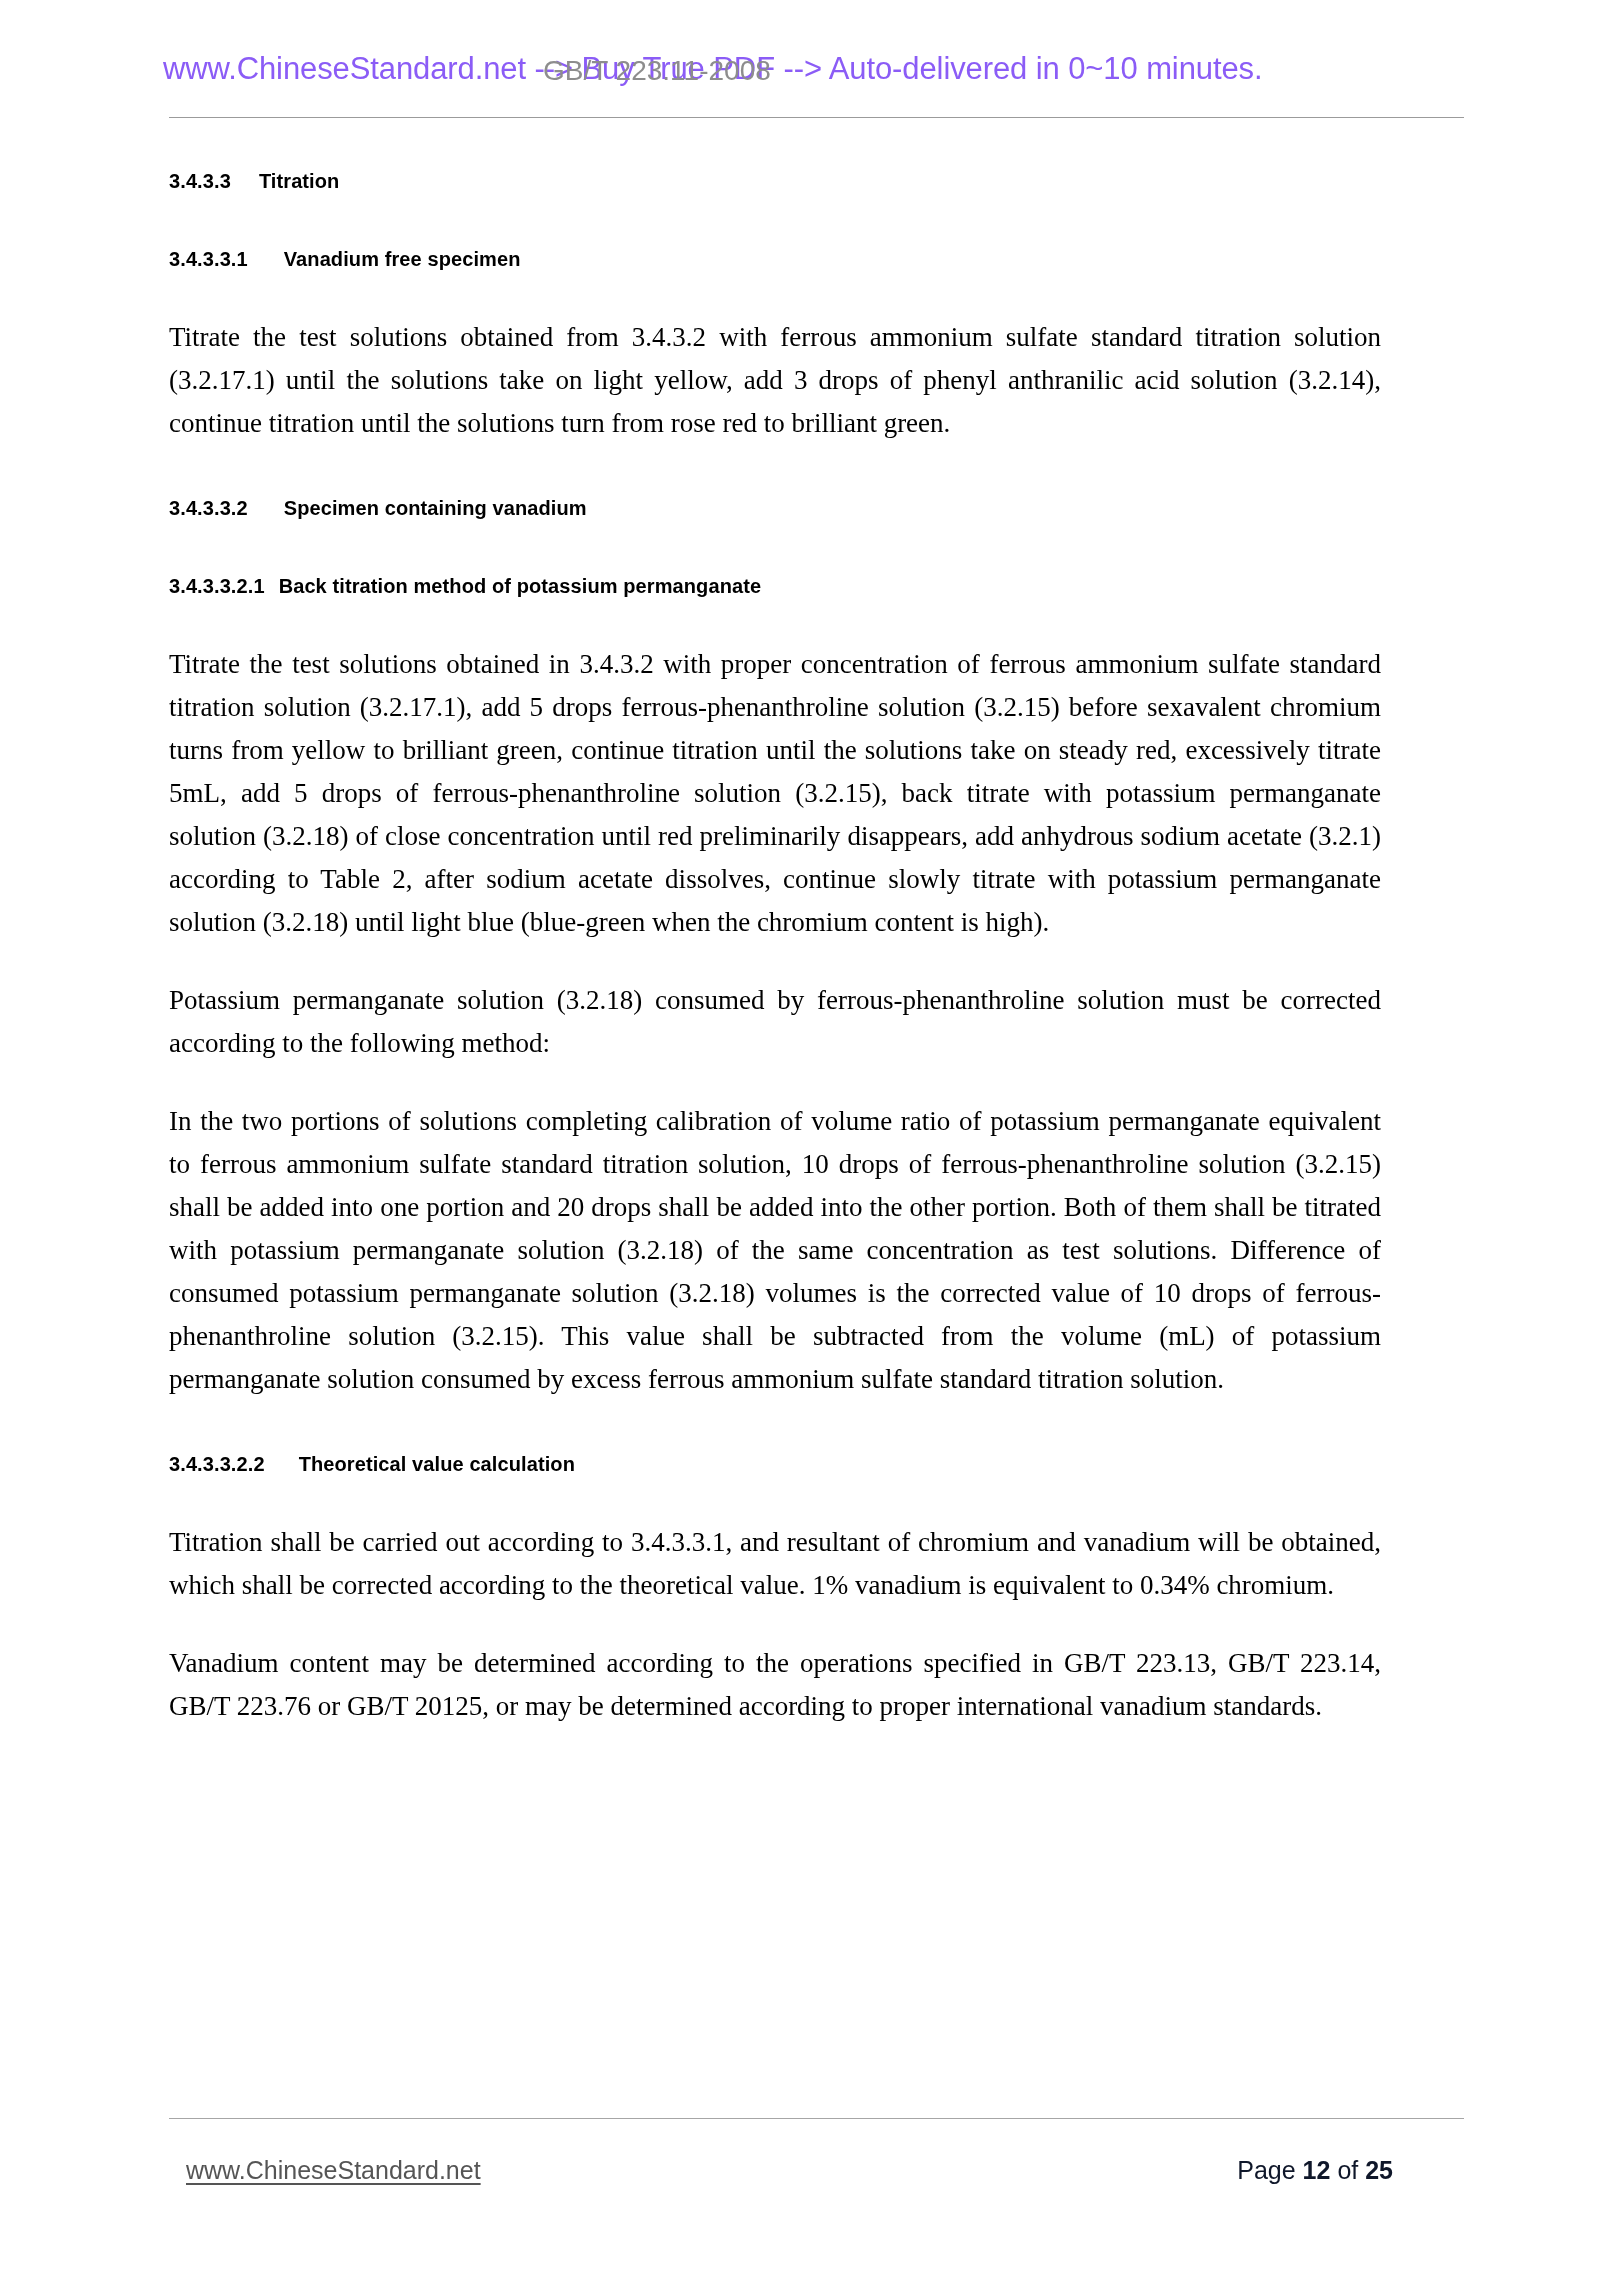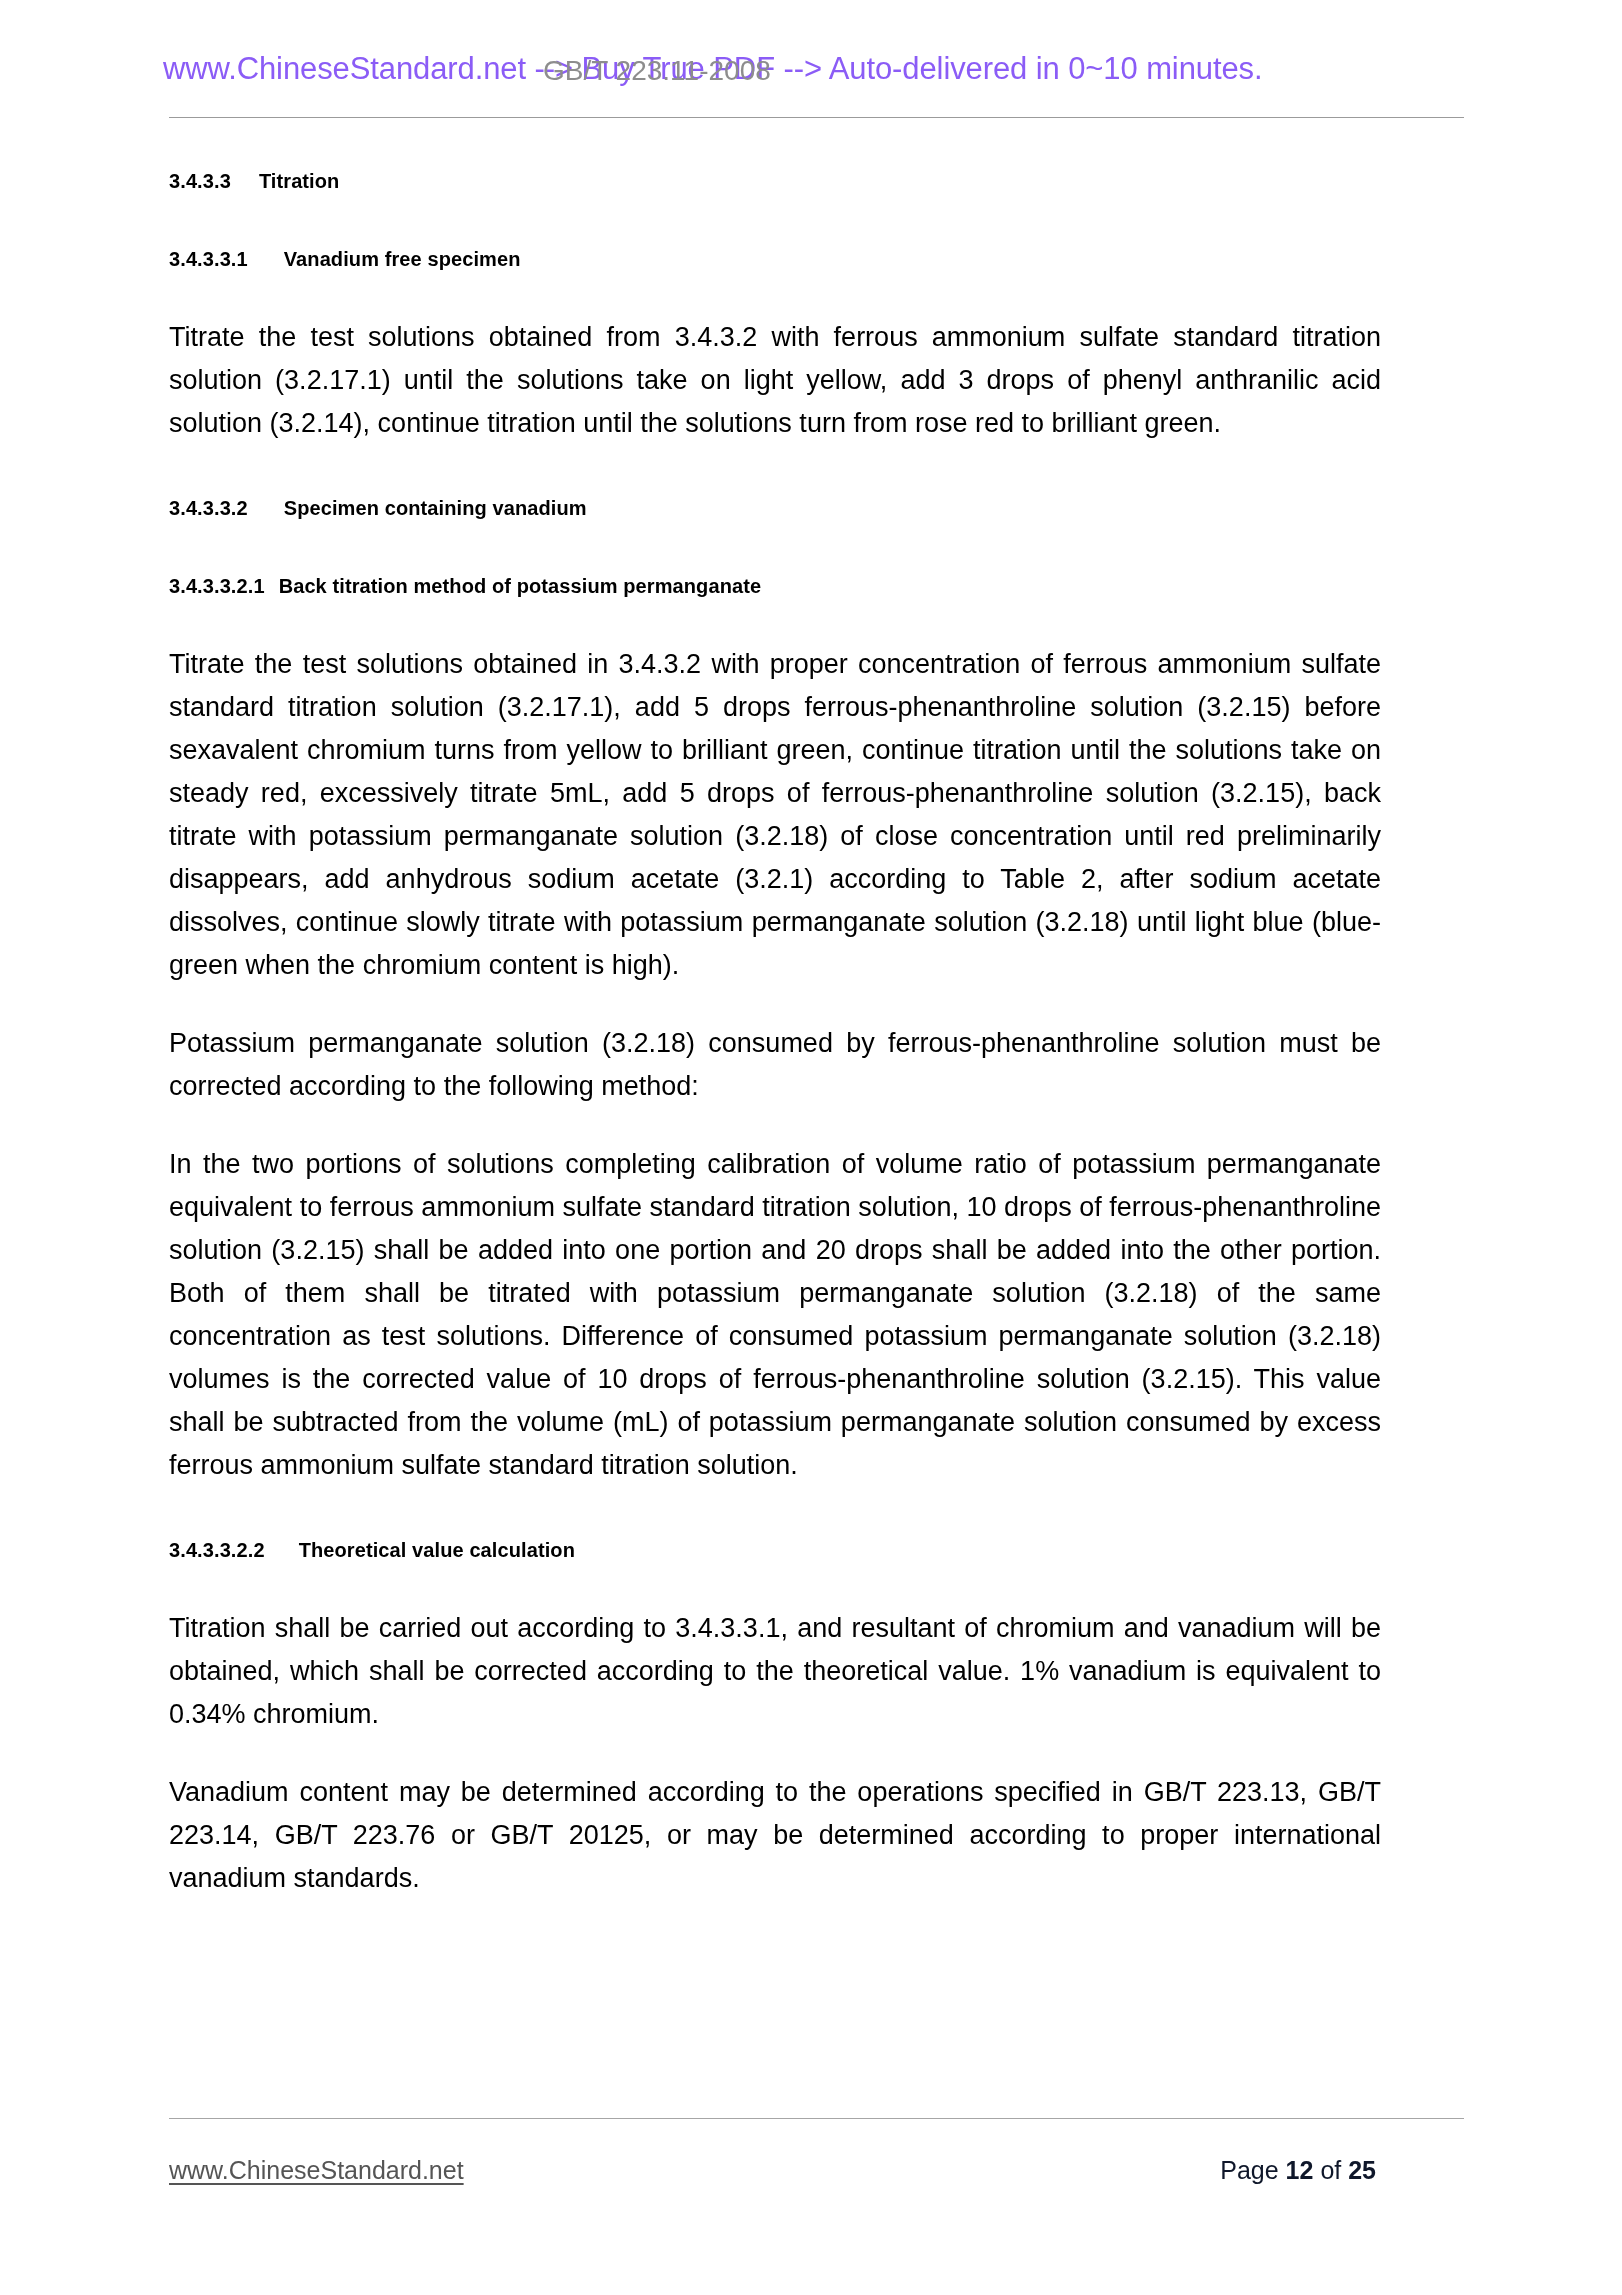--- a/index.html
+++ b/index.html
@@ -105,20 +105,21 @@
 
   p.body {
     margin: 0;
     padding: 0;
     font-size: 27px;
     line-height: 43px;
     text-align: justify;
     text-justify: inter-word;
     color: #000;
     hyphens: none;
+    font-family: Liberation Serif, serif;
   }
 
   
   .sp-h1 { height: 45px; }   
   .sp-h2 { height: 41px; }   
   .sp-p  { height: 35px; }   
   .sp-ph { height: 38px; }   
 
   
   .page-footer {
@@ -133,21 +134,21 @@
     position: absolute;
     left: 169px;
     top: 40px;
     width: 1295px;
     height: 0;
     border-top: 1.7px solid #a6a6a6;
   }
 
   .footer-row {
     position: absolute;
-    left: 169px;
+    left: 186px;
     top: 75px;
     width: 1295px;
     display: flex;
     justify-content: space-between;
     align-items: baseline;
   }
 
   .footer-link {
     font-size: 25px;
     line-height: 35px;

